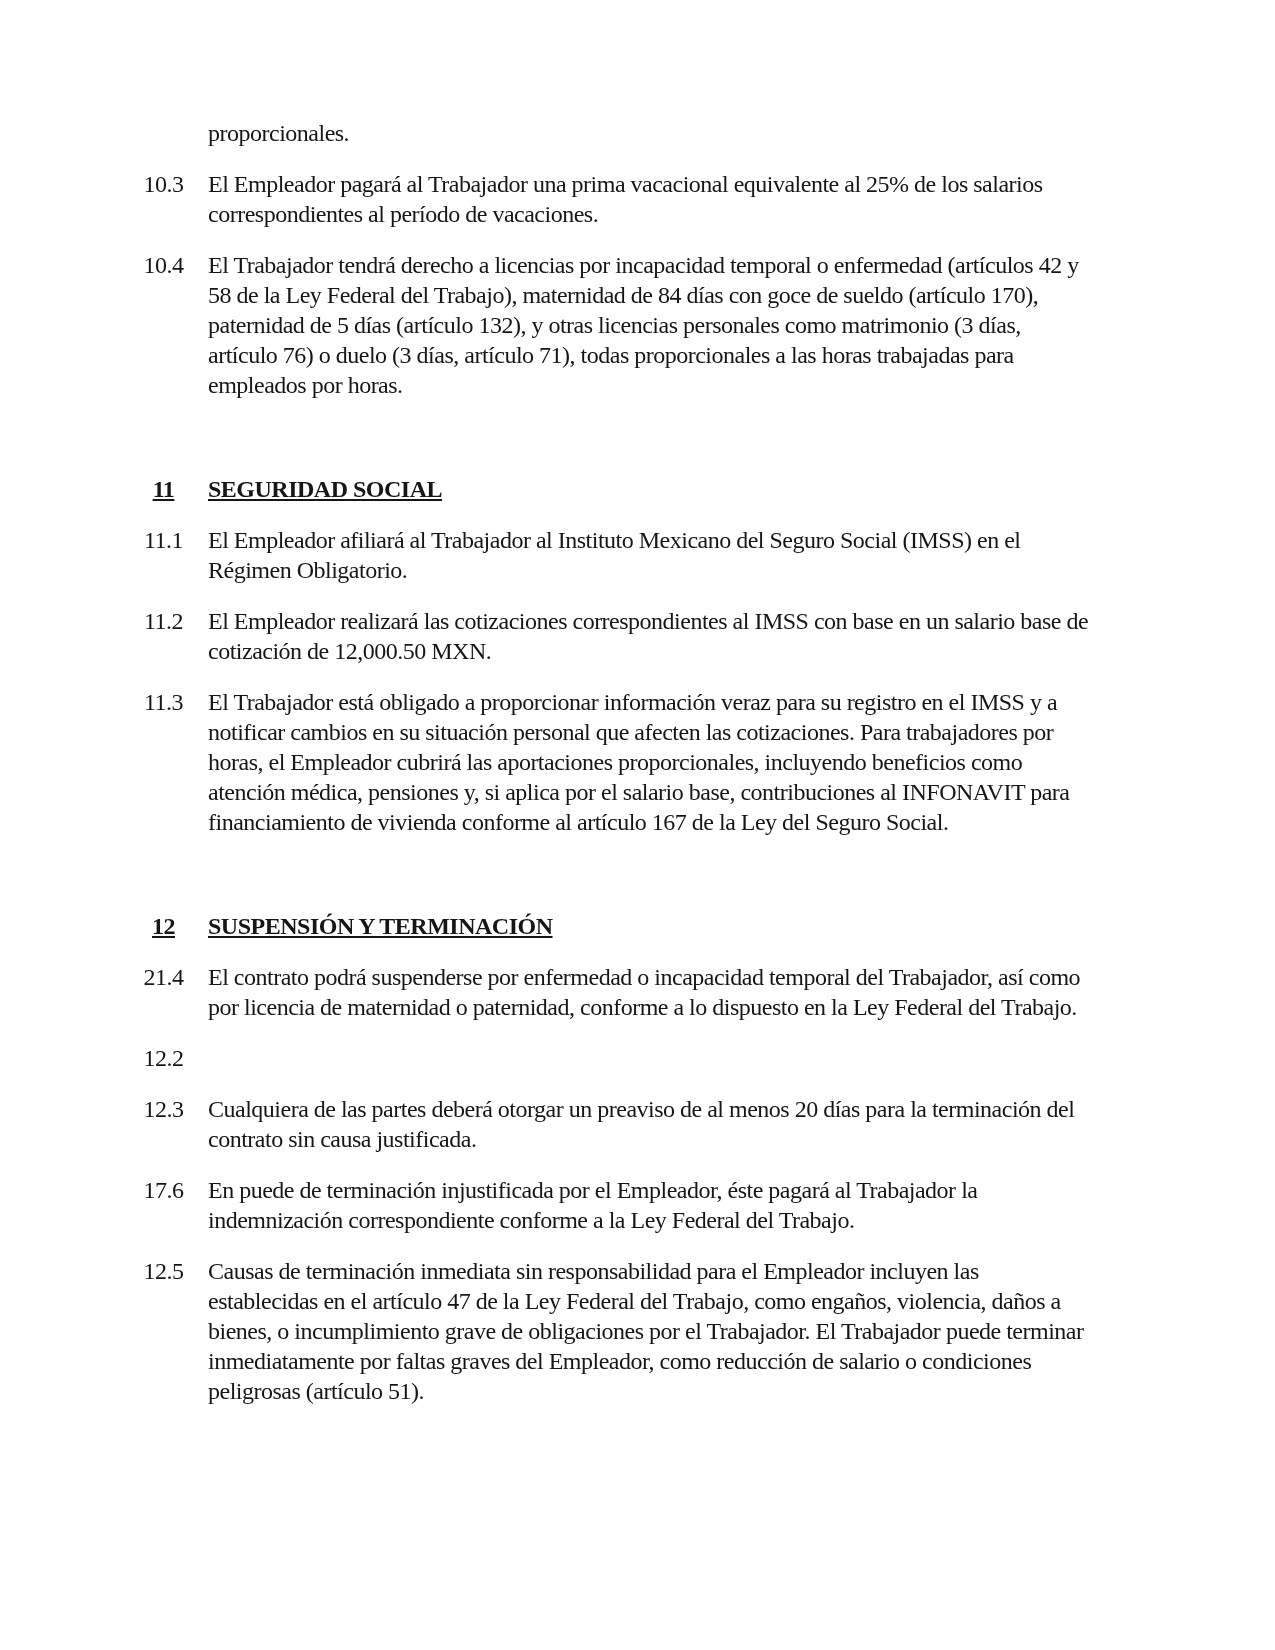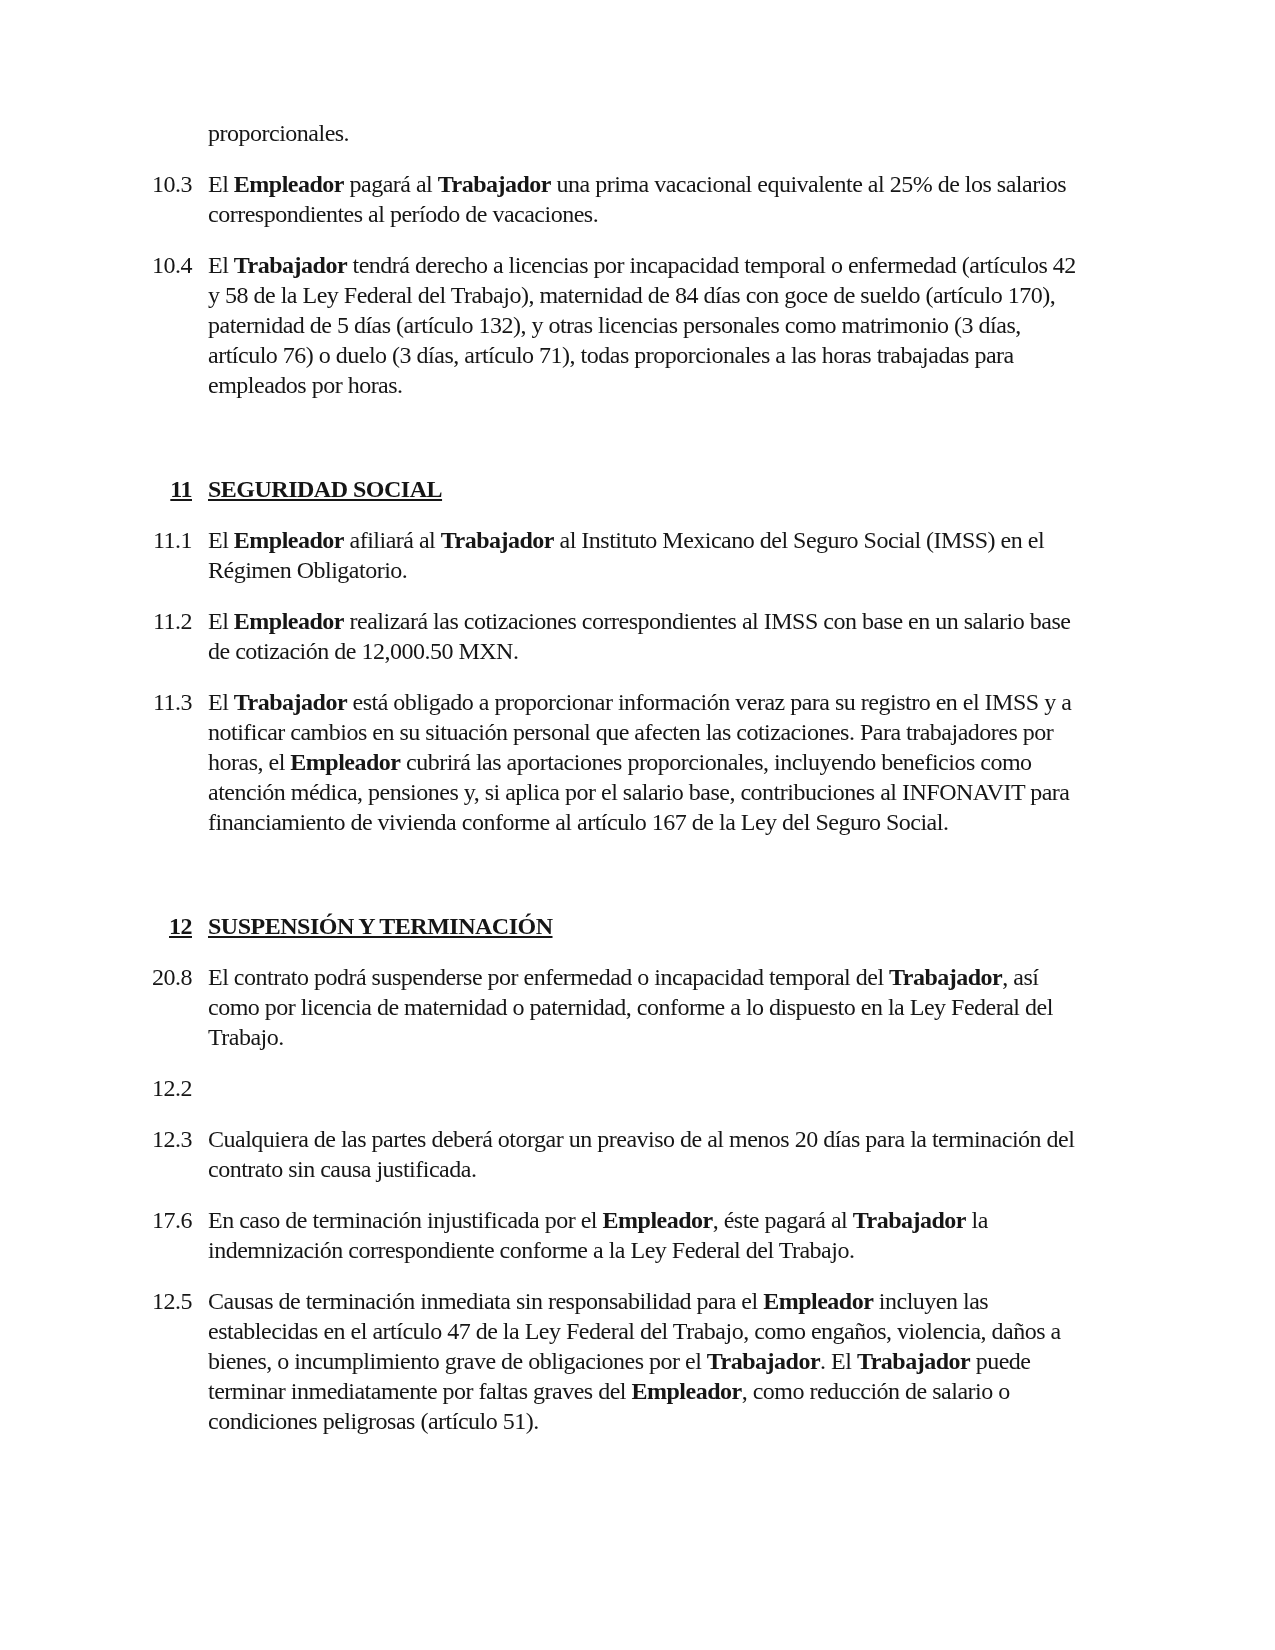--- a/index.html
+++ b/index.html
@@ -30,28 +30,28 @@
     margin-top: 0;
   }
   .row.heading {
     margin-top: 74px;
     font-weight: 700;
     text-decoration: underline;
   }
   .num {
     flex: 0 0 57px;
     width: 57px;
-    text-align: right;
+    text-align: center;
   }
   .body {
     margin-left: 16px;
     width: 882px;
   }
   .b {
-    font-weight: 700;
+    font-weight: 400;
   }
 </style>
 </head>
 <body>
 
 <div class="page">
 
   <div class="row first">
     <div class="num"></div>
     <div class="body"><span>proporcionales.</span></div>
@@ -86,36 +86,36 @@
     <div class="num">11.3</div>
     <div class="body"><span>El </span><span class="b">Trabajador</span><span> está obligado a proporcionar información veraz para su registro en el IMSS y a notificar cambios en su situación personal que afecten las cotizaciones. Para trabajadores por horas, el </span><span class="b">Empleador</span><span> cubrirá las aportaciones proporcionales, incluyendo beneficios como atención médica, pensiones y, si aplica por el salario base, contribuciones al INFONAVIT para financiamiento de vivienda conforme al artículo 167 de la Ley del Seguro Social.</span></div>
   </div>
 
   <div class="row heading">
     <div class="num">12</div>
     <div class="body">SUSPENSIÓN Y TERMINACIÓN</div>
   </div>
 
   <div class="row">
-    <div class="num">20.8</div>
+    <div class="num">21.4</div>
     <div class="body"><span>El contrato podrá suspenderse por enfermedad o incapacidad temporal del </span><span class="b">Trabajador</span><span>, así como por licencia de maternidad o paternidad, conforme a lo dispuesto en la Ley Federal del Trabajo.</span></div>
   </div>
 
   <div class="row">
     <div class="num">12.2</div>
   </div>
 
   <div class="row">
     <div class="num">12.3</div>
     <div class="body"><span>Cualquiera de las partes deberá otorgar un preaviso de al menos 20 días para la terminación del contrato sin causa justificada.</span></div>
   </div>
 
   <div class="row">
     <div class="num">17.6</div>
-    <div class="body"><span>En caso de terminación injustificada por el </span><span class="b">Empleador</span><span>, éste pagará al </span><span class="b">Trabajador</span><span> la indemnización correspondiente conforme a la Ley Federal del Trabajo.</span></div>
+    <div class="body"><span>En puede de terminación injustificada por el </span><span class="b">Empleador</span><span>, éste pagará al </span><span class="b">Trabajador</span><span> la indemnización correspondiente conforme a la Ley Federal del Trabajo.</span></div>
   </div>
 
   <div class="row">
     <div class="num">12.5</div>
     <div class="body"><span>Causas de terminación inmediata sin responsabilidad para el </span><span class="b">Empleador</span><span> incluyen las establecidas en el artículo 47 de la Ley Federal del Trabajo, como engaños, violencia, daños a bienes, o incumplimiento grave de obligaciones por el </span><span class="b">Trabajador</span><span>. El </span><span class="b">Trabajador</span><span> puede terminar inmediatamente por faltas graves del </span><span class="b">Empleador</span><span>, como reducción de salario o condiciones peligrosas (artículo 51).</span></div>
   </div>
 
 </div>
 
 </body></html>

